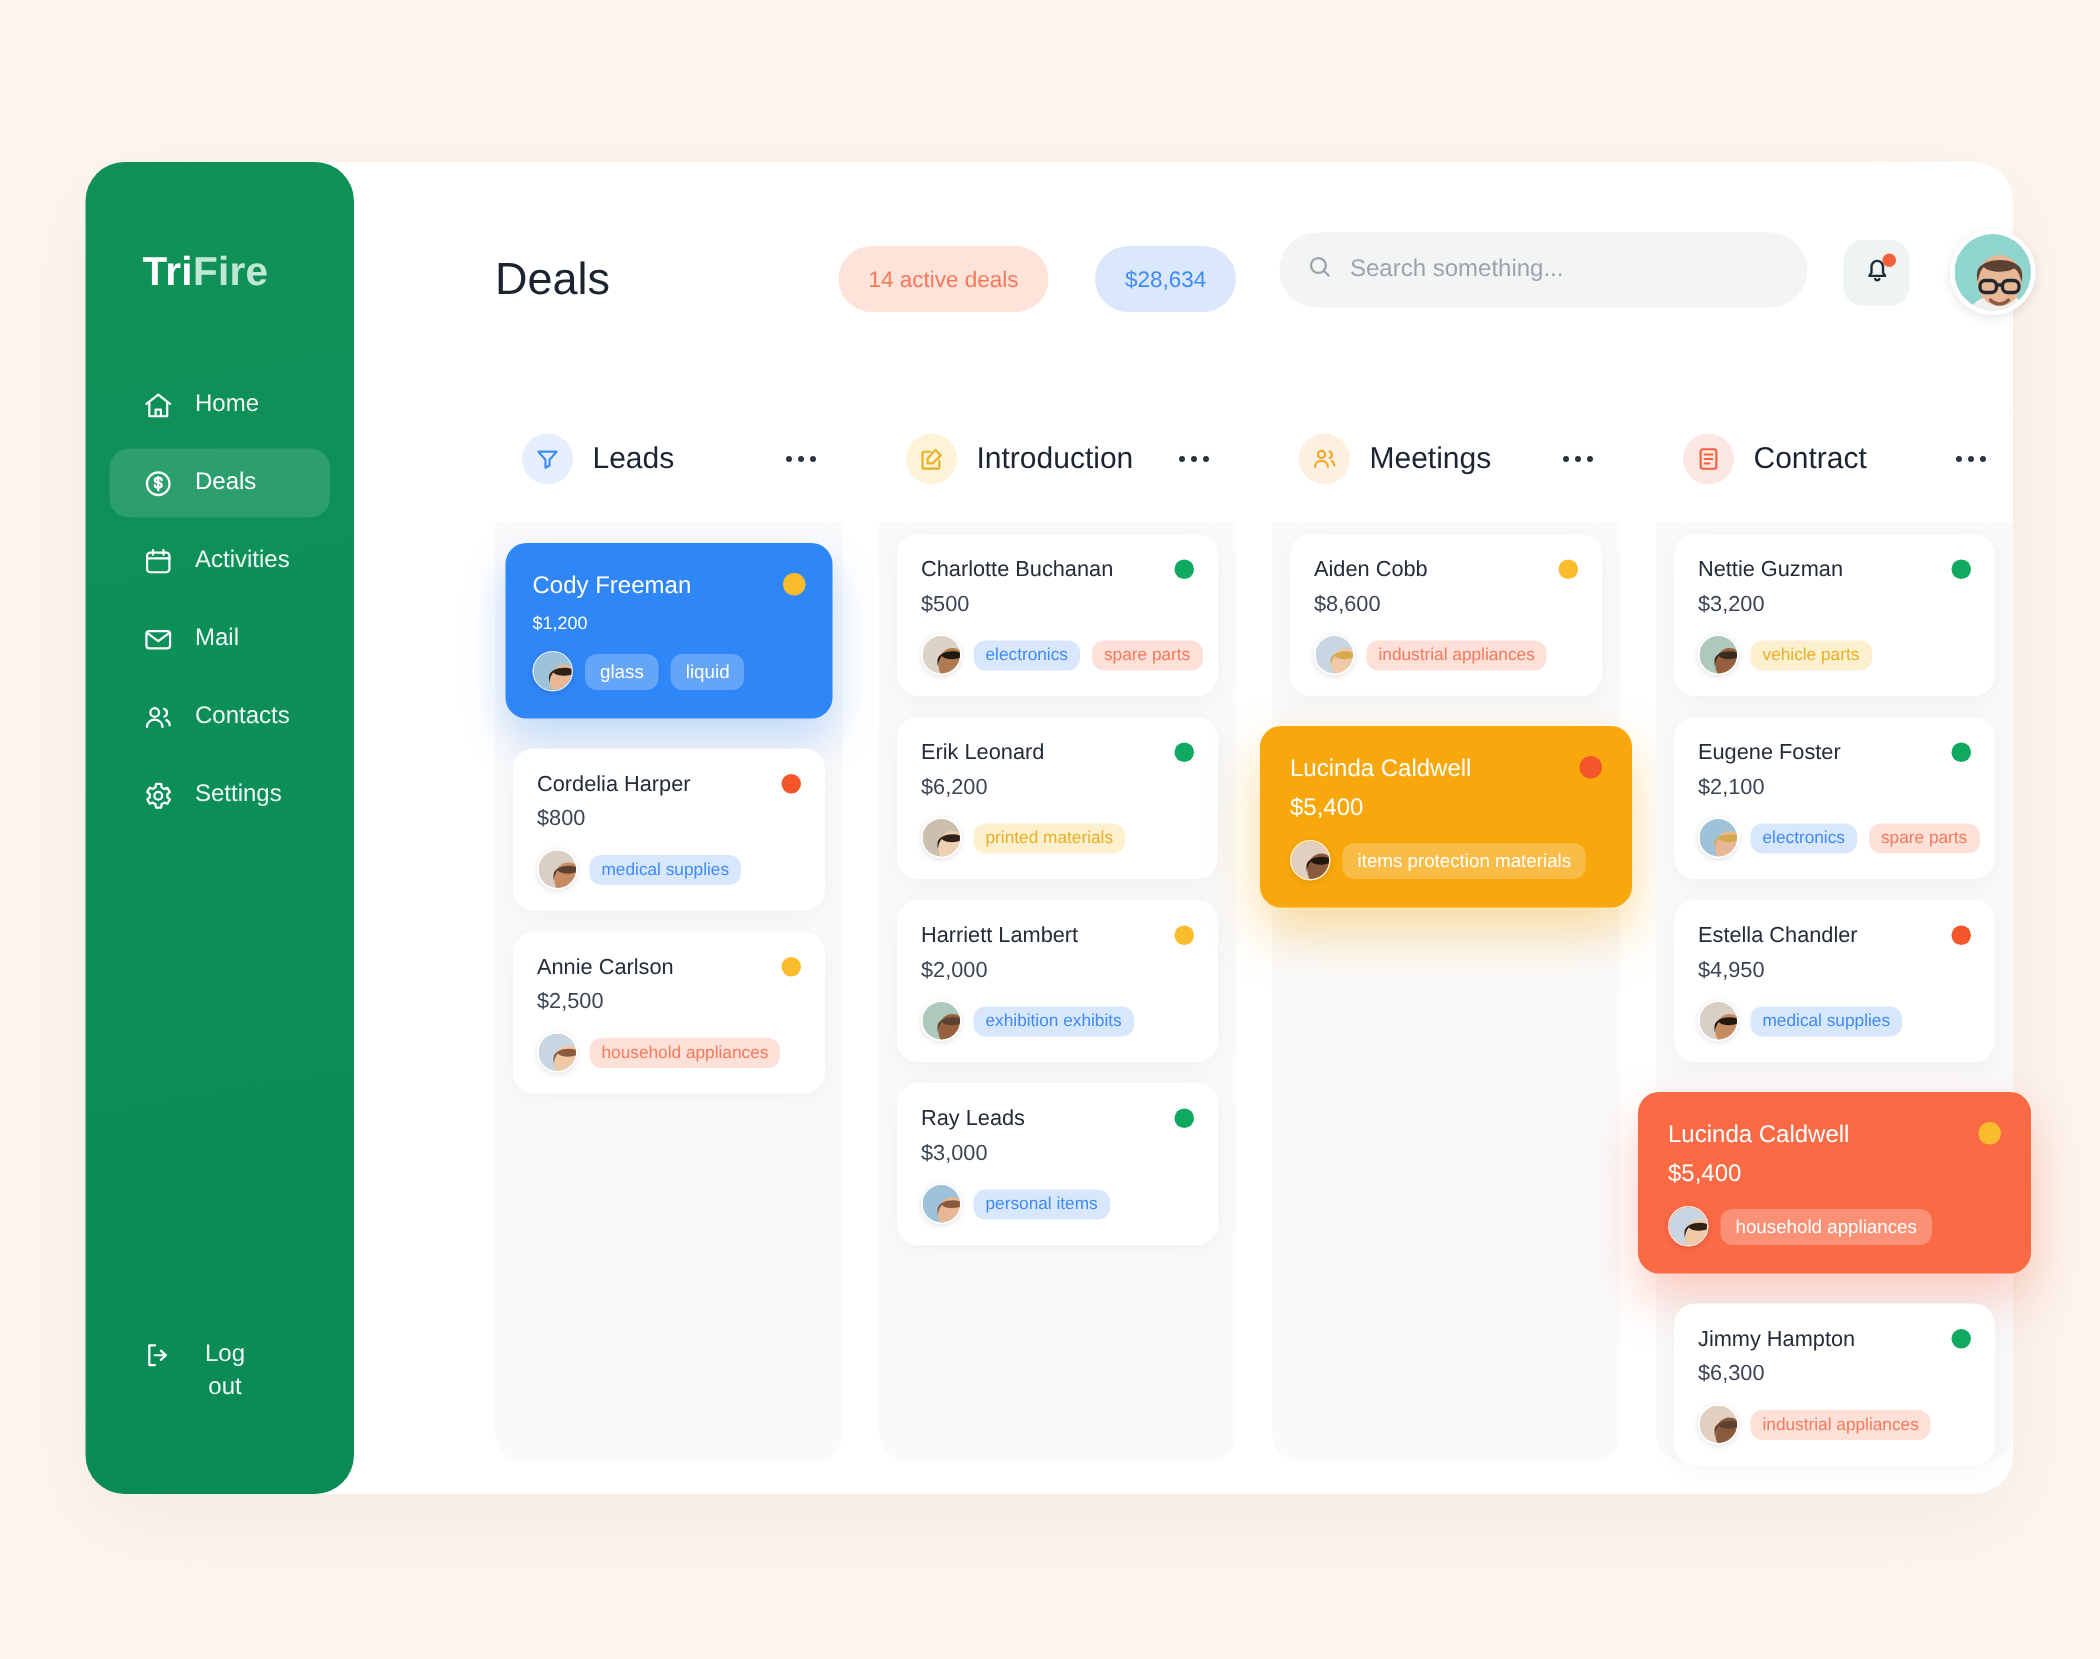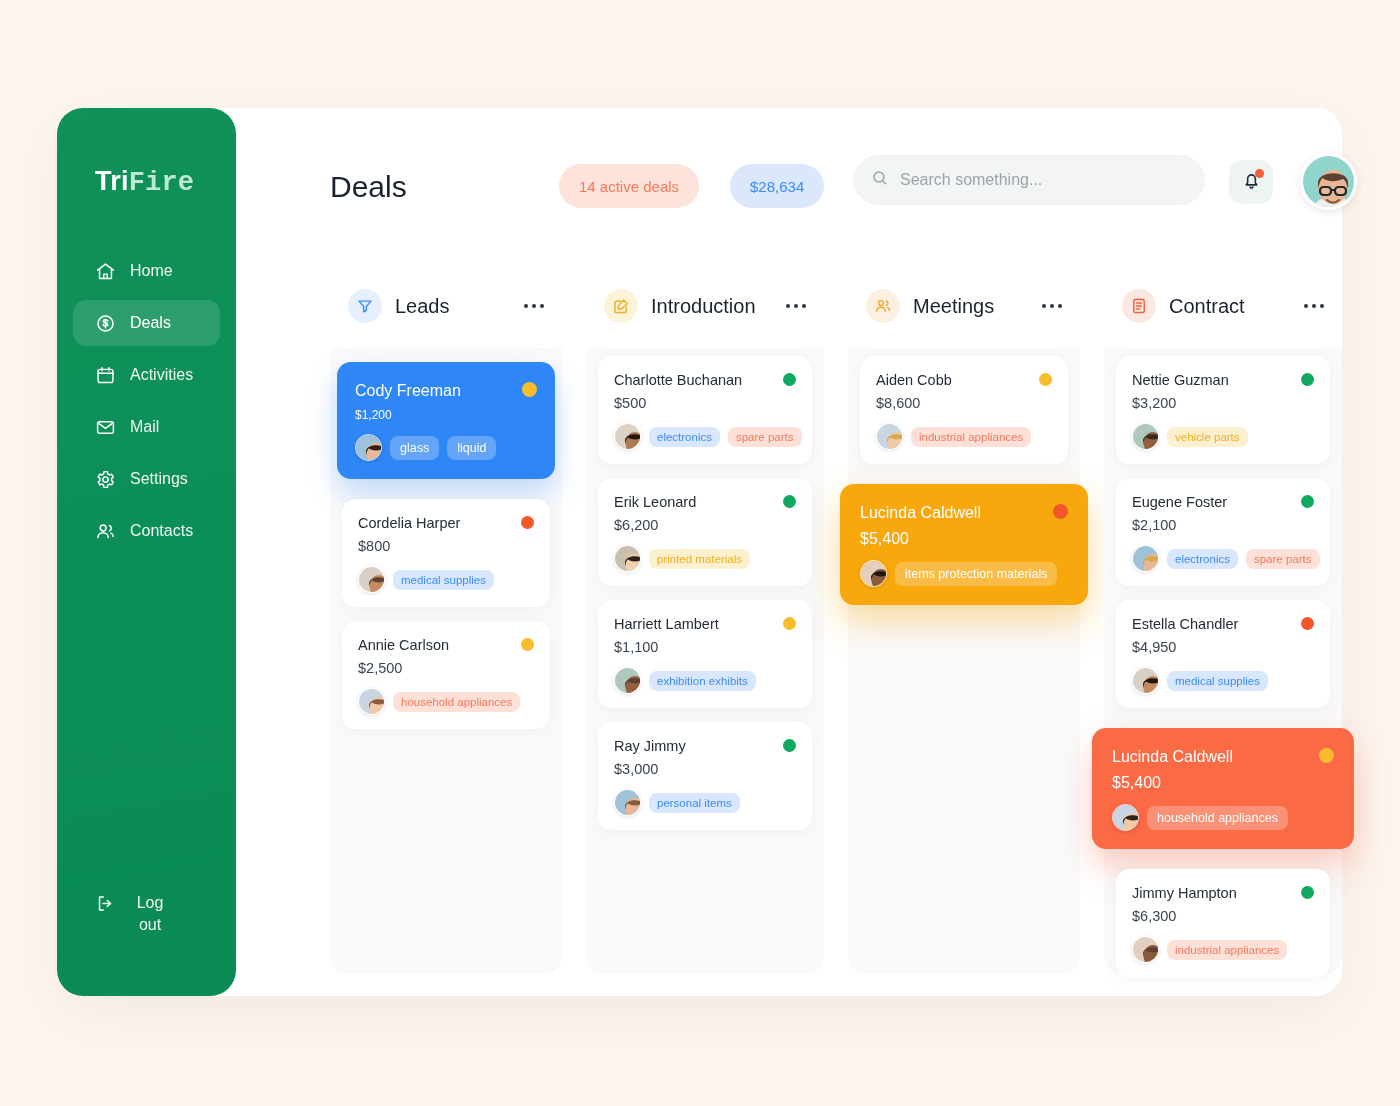--- a/index.html
+++ b/index.html
@@ -31,21 +31,21 @@
     display: flex; flex-direction: column;
     color: #fff;
     z-index: 5;
   }
   .brand {
     margin: 58px 0 0 38px;
     font-size: 27px; font-weight: bold;
     letter-spacing: .2px;
   }
   .brand .b1 { color: #ffffff; }
-  .brand .b2 { color: #bfe7d4; font-family: Liberation Mono, monospace; }
+  .brand .b2 { color: #bfe7d4; }
   .nav { margin-top: 50px; display: flex; flex-direction: column; gap: 6px; }
   .nav-item {
     position: relative;
     display: flex; align-items: flex-start; gap: 14px;
     margin: 0 16px; padding: 12px 0 12px 22px;
     border-radius: 13px;
     cursor: pointer;
   }
   .nav-item.active { background: rgba(255,255,255,.13); }
   .nav-ico { width: 21px; height: 21px; flex: 0 0 21px; margin-top: 1px; }
@@ -281,37 +281,37 @@
             <rect x="3" y="5.5" width="18" height="13" rx="2.2"></rect>
               <path d="m3.8 7 8.2 6 8.2-6"></path>
           </svg>
         </span>
         <span class="nav-label">Mail</span>
       </div>
 
       <div class="nav-item">
         <span class="nav-ico">
           <svg viewBox="0 0 24 24" fill="none" stroke="#ffffff" stroke-width="1.7" stroke-linecap="round" stroke-linejoin="round">
-            <circle cx="12" cy="12" r="3"></circle>
-            <path d="M19 12a7 7 0 0 0-.1-1.2l2-1.5-1.9-3.3-2.4.9a7 7 0 0 0-2-1.2L14.2 3h-3.9l-.4 2.6a7 7 0 0 0-2 1.2l-2.4-.9L3.6 9.2l2 1.5A7 7 0 0 0 5.5 12a7 7 0 0 0 .1 1.3l-2 1.5 1.9 3.3 2.4-.9a7 7 0 0 0 2 1.2l.4 2.6h3.9l.4-2.6a7 7 0 0 0 2-1.2l2.4.9 1.9-3.3-2-1.5c.1-.4.1-.8.1-1.3Z"></path>
-          </svg>
-        </span>
-        <span class="nav-label">Settings</span>
-      </div>
-
-      <div class="nav-item">
-        <span class="nav-ico">
-          <svg viewBox="0 0 24 24" fill="none" stroke="#ffffff" stroke-width="1.7" stroke-linecap="round" stroke-linejoin="round">
             <circle cx="9.3" cy="8" r="3.3"></circle>
               <path d="M3.4 19c0-3.3 2.6-5.5 5.9-5.5s5.9 2.2 5.9 5.5"></path>
               <path d="M16.4 5.2a3.2 3.2 0 0 1 .3 6"></path>
               <path d="M18.2 13.8c1.6.7 2.5 2.2 2.5 4"></path>
           </svg>
         </span>
         <span class="nav-label">Contacts</span>
+      </div>
+
+      <div class="nav-item">
+        <span class="nav-ico">
+          <svg viewBox="0 0 24 24" fill="none" stroke="#ffffff" stroke-width="1.7" stroke-linecap="round" stroke-linejoin="round">
+            <circle cx="12" cy="12" r="3"></circle>
+            <path d="M19 12a7 7 0 0 0-.1-1.2l2-1.5-1.9-3.3-2.4.9a7 7 0 0 0-2-1.2L14.2 3h-3.9l-.4 2.6a7 7 0 0 0-2 1.2l-2.4-.9L3.6 9.2l2 1.5A7 7 0 0 0 5.5 12a7 7 0 0 0 .1 1.3l-2 1.5 1.9 3.3 2.4-.9a7 7 0 0 0 2 1.2l.4 2.6h3.9l.4-2.6a7 7 0 0 0 2-1.2l2.4.9 1.9-3.3-2-1.5c.1-.4.1-.8.1-1.3Z"></path>
+          </svg>
+        </span>
+        <span class="nav-label">Settings</span>
       </div>
 
     </div>
 
     <div class="logout">
       <span class="nav-ico">
         <svg viewBox="0 0 24 24" fill="none" stroke="#ffffff" stroke-width="1.7" stroke-linecap="round" stroke-linejoin="round">
           <path d="M9.5 4.5H5.2v15h4.3"></path>
             <path d="M14 8.5l3.8 3.5L14 15.5"></path>
             <path d="M17.5 12H9.3"></path>
@@ -464,34 +464,34 @@
                     <rect width="40" height="40" fill="#cbbfae"></rect>
                     <ellipse cx="20" cy="41" rx="15" ry="13" fill="#f6f1ea"></ellipse>
                     <ellipse cx="20" cy="19" rx="9.5" ry="11" fill="#efd0b3"></ellipse>
                     <path d="M10 16c.8-7.5 19-8 20 0 .3 2.6-.4 4-.4 4s-1-5.4-3.4-6c-3.4 2-10.8 2-13.4-.7-1.3 1.4-2.3 4-2.5 6.7-.1 0-.4-1.3-.3-4Z" fill="#2e2218"></path>
                   </svg></div>
                 <span class="tag yellow">printed materials</span>
               </div>
             </div>
             <div class="card">
               <div class="card-name">Harriett Lambert</div>
-              <div class="card-amount">$1,100</div>
+              <div class="card-amount">$2,000</div>
               <span class="dot yellow"></span>
               <div class="card-foot">
                 <div class="thumb"><svg viewBox="0 0 40 40" width="40" height="40">
                     <rect width="40" height="40" fill="#aec8bb"></rect>
                     <ellipse cx="20" cy="41" rx="15" ry="13" fill="#f6f1ea"></ellipse>
                     <ellipse cx="20" cy="19" rx="9.5" ry="11" fill="#96603f"></ellipse>
                     <path d="M10 16c.8-7.5 19-8 20 0 .3 2.6-.4 4-.4 4s-1-5.4-3.4-6c-3.4 2-10.8 2-13.4-.7-1.3 1.4-2.3 4-2.5 6.7-.1 0-.4-1.3-.3-4Z" fill="#5d4233"></path>
                   </svg></div>
                 <span class="tag blue">exhibition exhibits</span>
               </div>
             </div>
             <div class="card">
-              <div class="card-name">Ray Jimmy</div>
+              <div class="card-name">Ray Leads</div>
               <div class="card-amount">$3,000</div>
               <span class="dot green"></span>
               <div class="card-foot">
                 <div class="thumb"><svg viewBox="0 0 40 40" width="40" height="40">
                     <rect width="40" height="40" fill="#9ec2d8"></rect>
                     <ellipse cx="20" cy="41" rx="15" ry="13" fill="#f6f1ea"></ellipse>
                     <ellipse cx="20" cy="19" rx="9.5" ry="11" fill="#e8b795"></ellipse>
                     <path d="M10 16c.8-7.5 19-8 20 0 .3 2.6-.4 4-.4 4s-1-5.4-3.4-6c-3.4 2-10.8 2-13.4-.7-1.3 1.4-2.3 4-2.5 6.7-.1 0-.4-1.3-.3-4Z" fill="#8a5a3c"></path>
                   </svg></div>
                 <span class="tag blue">personal items</span>

